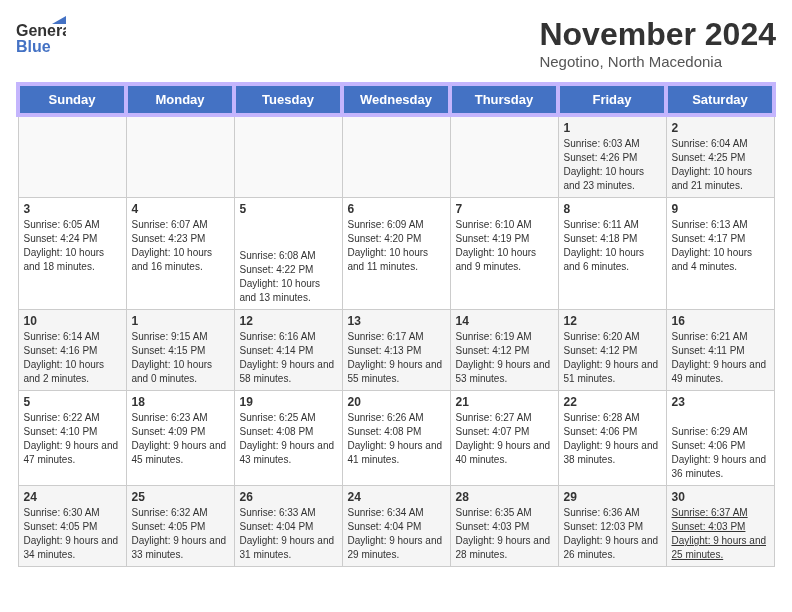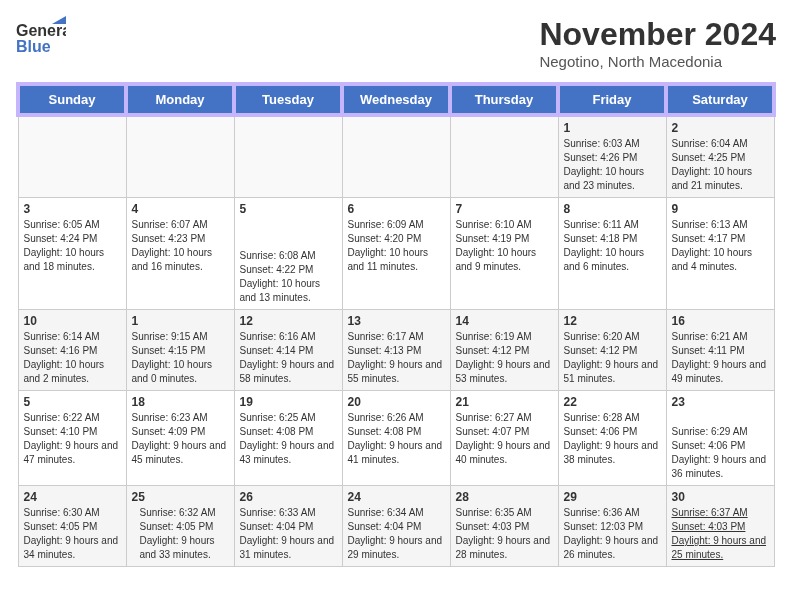--- a/index.html
+++ b/index.html
@@ -259,21 +259,21 @@
       </tr>
       <tr>
         <td>
           <span class="day-number">24</span>
           <div class="day-info" style="white-space: pre-line;">Sunrise: 6:30 AM
 Sunset: 4:05 PM
 Daylight: 9 hours and 34 minutes.</div>
         </td>
         <td>
           <span class="day-number">25</span>
-          <div class="day-info" style="white-space: pre-line; margin-left: 8px;">Sunrise: 6:32 AM
+          <div class="day-info" style="white-space: pre-line;">Sunrise: 6:32 AM
 Sunset: 4:05 PM
 Daylight: 9 hours and 33 minutes.</div>
         </td>
         <td>
           <span class="day-number">26</span>
           <div class="day-info" style="white-space: pre-line;">Sunrise: 6:33 AM
 Sunset: 4:04 PM
 Daylight: 9 hours and 31 minutes.</div>
         </td>
         <td>

